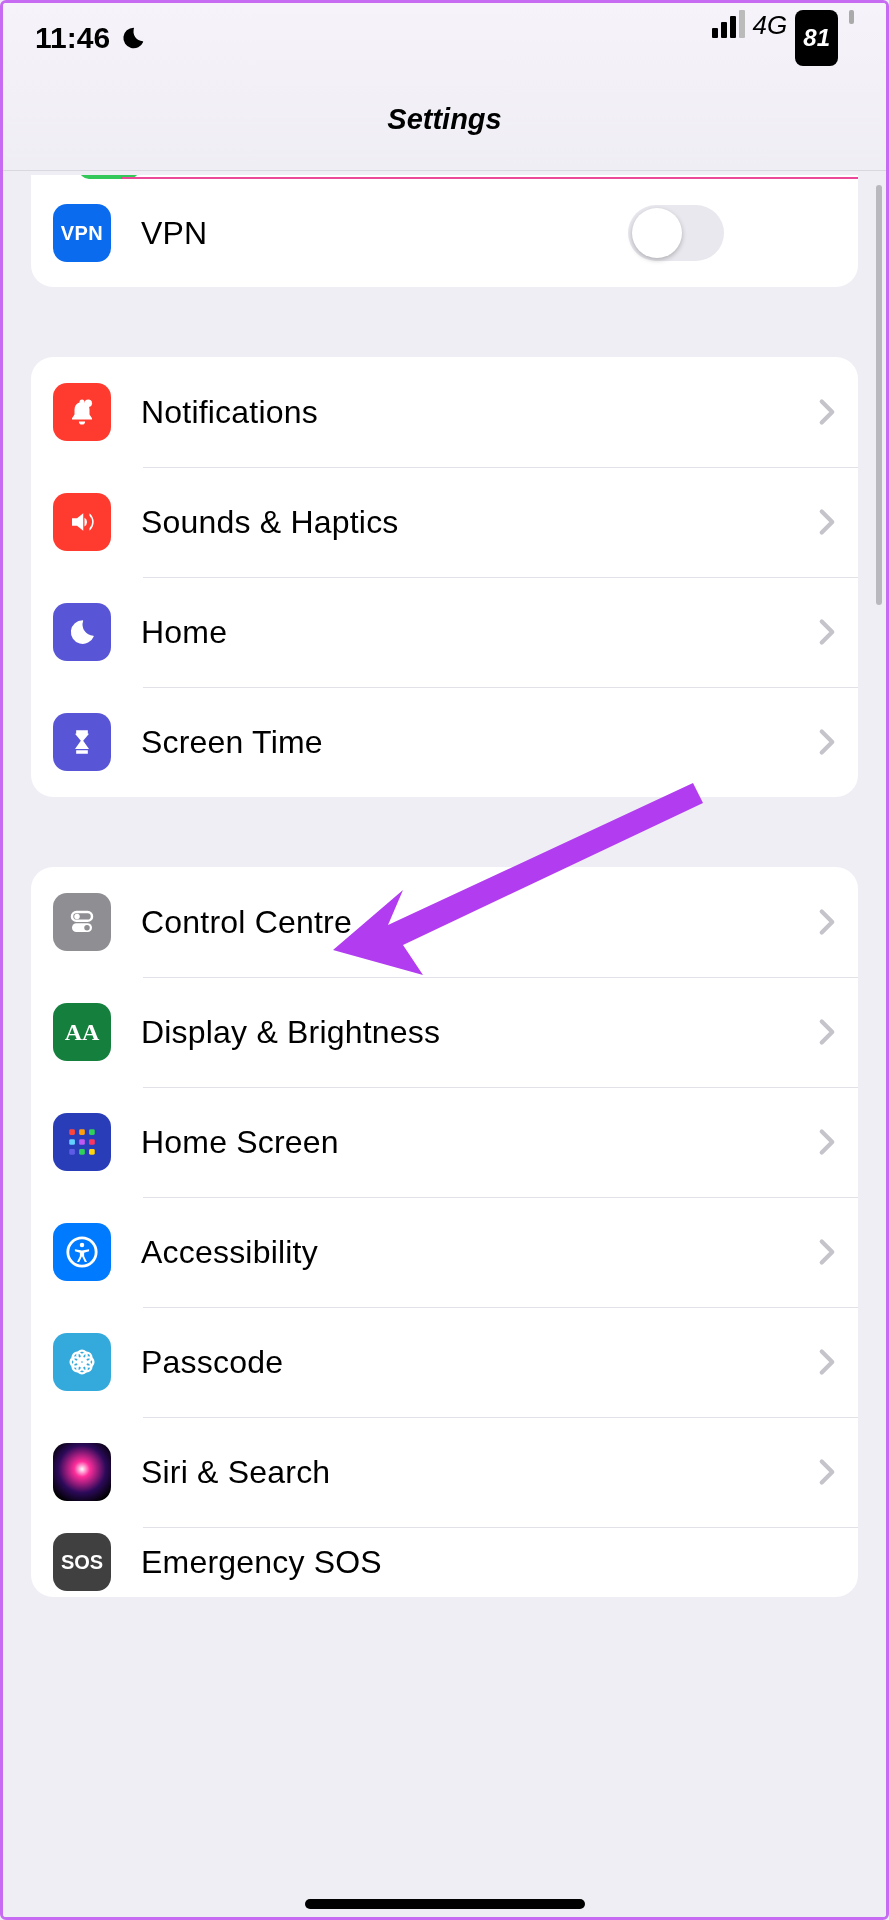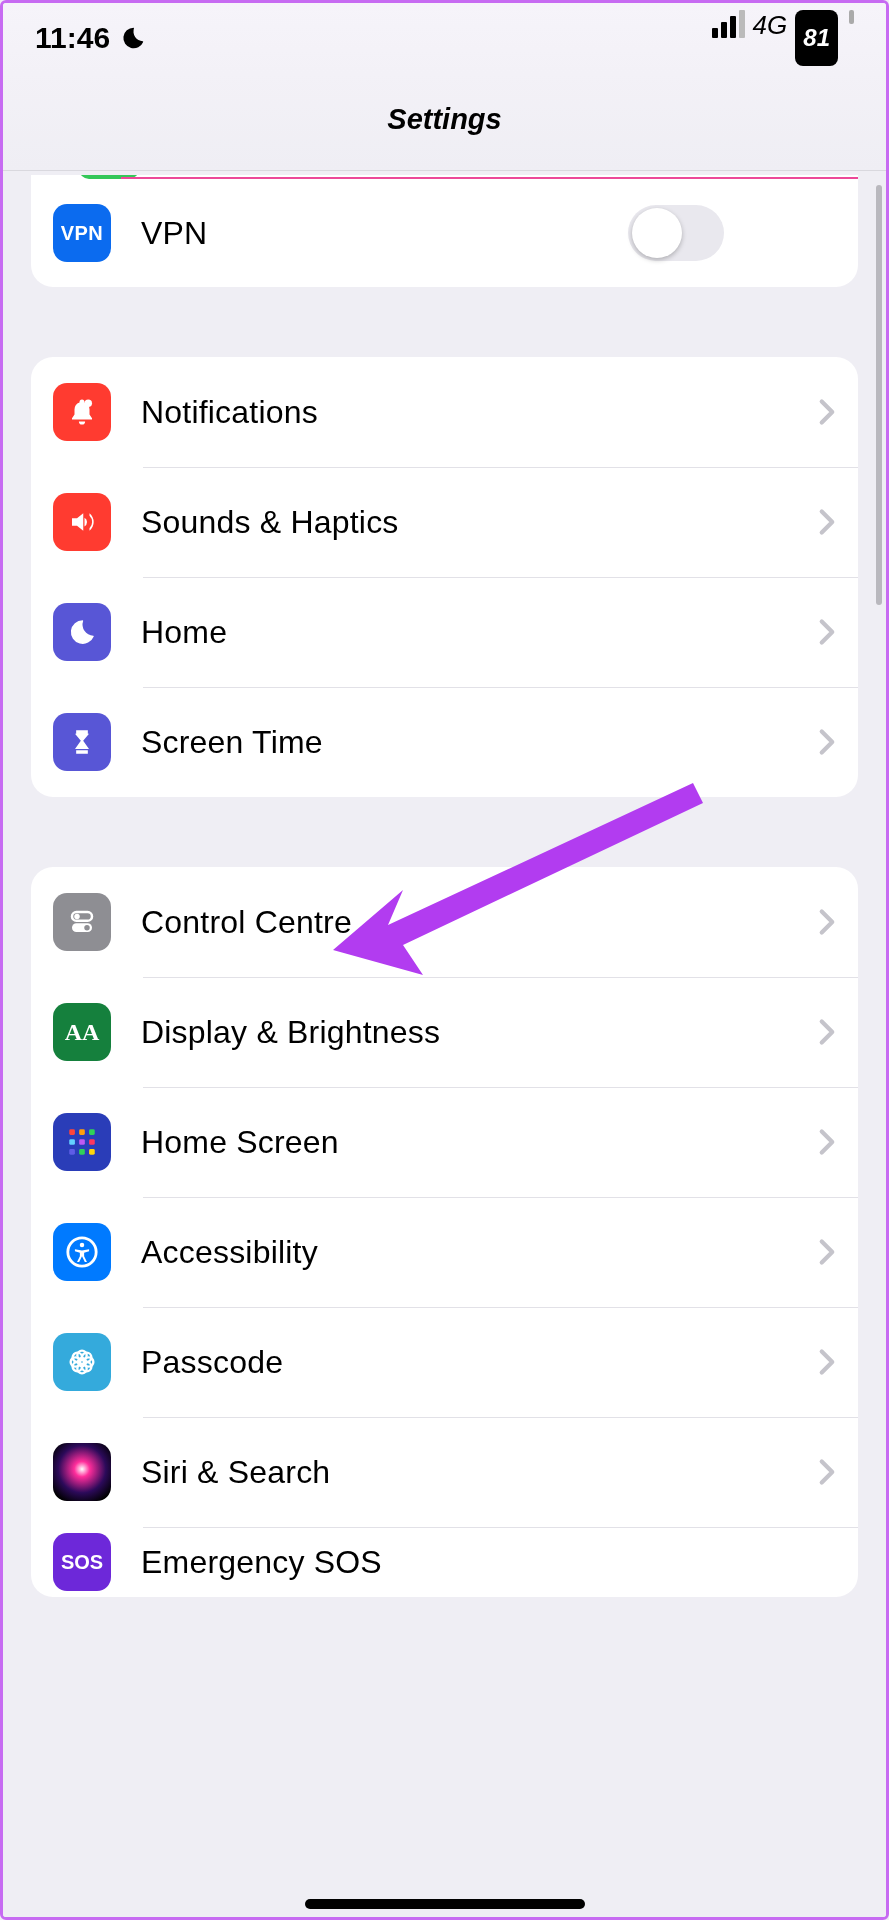--- a/index.html
+++ b/index.html
@@ -163,21 +163,21 @@
   .bg-indigo{background:#5856d6}
   .bg-indigo2{background:#5856d6}
   .bg-gray{background:#8e8e93}
   .bg-gray2{background:#8e8e93}
   .bg-blue2{background:#15803d}
   .bg-homescreen{background:#2a3db8}
   .bg-acc{background:#007aff}
   .bg-teal{background:#34aadc}
   .bg-siri{background:radial-gradient(circle at 50% 45%, #fff, #ff2d9b 18%, #2c0a5a 55%, #000 85%)}
   .bg-green{background:#34c759}
-  .bg-sos{background:#6d28d9}
+  .bg-sos{background:#404040}
 
   svg { display:block; }
 </style>
 </head>
 <body>
 
 <div class="status-bar">
   <div class="status-left">
     <span>11:46</span>
     <span style="display:inline-block;">

